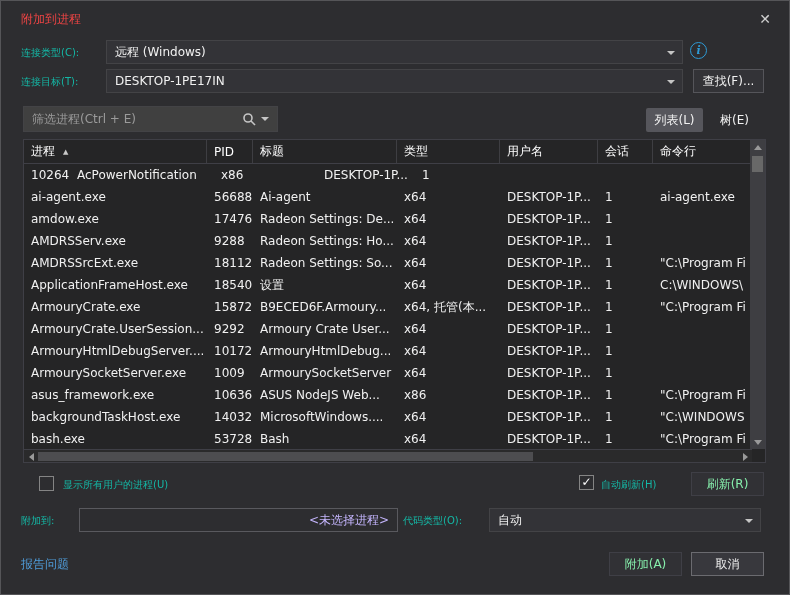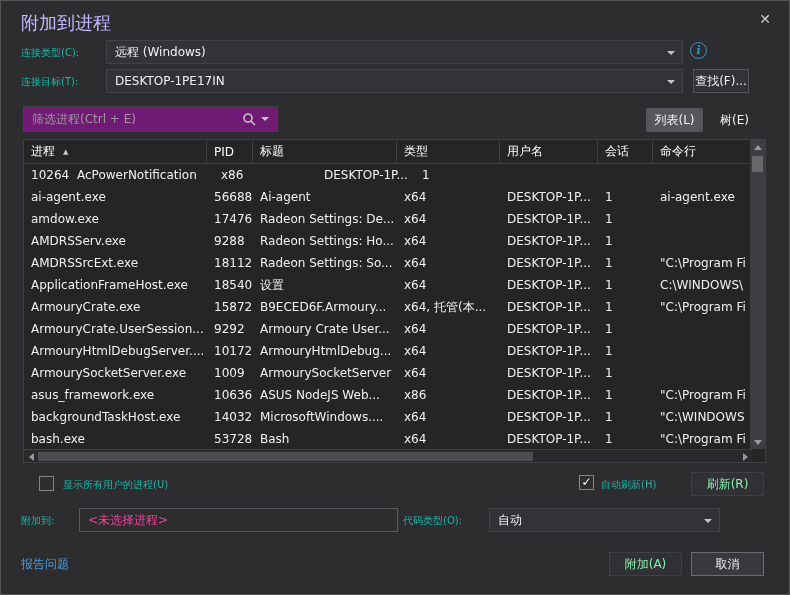--- a/index.html
+++ b/index.html
@@ -1,30 +1,30 @@
 <!DOCTYPE html>
 <html><head>
 <meta charset="utf-8">
 <style>
   html,body{margin:0;padding:0;background:#1e1e1e;}
   *{box-sizing:border-box;font-family:"DejaVu Sans","Liberation Sans",sans-serif;}
   .dialog{position:relative;width:790px;height:595px;background:#2d2d30;border:1px solid #555558;color:#f1f1f1;overflow:hidden;}
   .titlebar{position:absolute;left:0;top:0;width:100%;height:34px;}
-  .title{position:absolute;left:20px;top:10px;font-size:18px;color:#c4b5fd;}
+  .title{position:absolute;left:20px;top:10px;font-size:12px;color:#ef4444;}
   .close{position:absolute;right:14px;top:8px;font-size:14px;color:#d0d0d0;cursor:default;padding:2px 4px;}
   label,.lbl{font-size:10px;color:#14b8a6;}
   .field-label{position:absolute;left:20px;}
   .combo{position:absolute;background:#333337;border:1px solid #434346;height:24px;display:flex;align-items:center;padding:0 22px 0 8px;font-size:12px;color:#f1f1f1;}
   .combo .caret{position:absolute;right:7px;top:10px;width:0;height:0;border-left:4px solid transparent;border-right:4px solid transparent;border-top:4px solid #c5c5c5;}
   .btn{position:absolute;background:#333337;border:1px solid #55555a;color:#f1f1f1;font-size:12px;display:flex;align-items:center;justify-content:center;}
   .btn.disabled{background:#313135;border-color:#3f3f46;color:#86efac;}
   .btn.default{background:#38383d;border-color:#6b6b70;}
   .info-icon{position:absolute;left:689px;top:41px;width:17px;height:17px;border:1.5px solid #2e9bd6;border-radius:50%;color:#2e9bd6;font-size:11px;font-weight:bold;font-style:italic;display:flex;align-items:center;justify-content:center;font-family:"DejaVu Serif",serif;}
   
-  .filterbox{position:absolute;left:22px;top:105px;width:255px;height:26px;background:#701a75;border:1px solid #434346;display:flex;align-items:center;}
+  .filterbox{position:absolute;left:22px;top:105px;width:255px;height:26px;background:#404040;border:1px solid #434346;display:flex;align-items:center;}
   .filterbox .ph{flex:1;padding-left:8px;font-size:12px;color:#9b9b9b;}
   .filterbox svg{flex:none;}
   .filterbox .caret{width:0;height:0;border-left:4px solid transparent;border-right:4px solid transparent;border-top:4px solid #c5c5c5;margin:0 8px 0 5px;}
   .toggle{position:absolute;top:107px;height:24px;display:flex;align-items:center;justify-content:center;font-size:12px;color:#f1f1f1;}
   .toggle.active{background:#56565c;border-radius:2px;}
   
   .table{position:absolute;left:22px;top:138px;width:743px;height:324px;background:#252526;border:1px solid #3f3f46;}
   .thead{display:flex;height:24px;width:728px;border-bottom:1px solid #3f3f46;}
   .thead .cell{display:flex;align-items:center;border-right:1px solid #3e3e42;color:#ffffff;}
   .cell{padding:0 7px;font-size:12px;white-space:nowrap;overflow:hidden;flex:none;}
@@ -42,21 +42,21 @@
   .tri-down{width:0;height:0;border-left:4px solid transparent;border-right:4px solid transparent;border-top:5px solid #999;}
   .hscroll{position:absolute;left:0;bottom:0;width:728px;height:13px;background:#2a2a2b;border-top:1px solid #3f3f46;}
   .hthumb{position:absolute;left:14px;top:2px;width:495px;height:9px;background:#4d4d50;}
   .harrow{position:absolute;top:0;width:14px;height:13px;display:flex;align-items:center;justify-content:center;}
   .harrow.left{left:0;} .harrow.right{right:0;}
   .tri-left{width:0;height:0;border-top:4px solid transparent;border-bottom:4px solid transparent;border-right:5px solid #999;}
   .tri-right{width:0;height:0;border-top:4px solid transparent;border-bottom:4px solid transparent;border-left:5px solid #999;}
   
   .checkbox{position:absolute;width:15px;height:15px;background:#2d2d30;border:1px solid #848484;color:#ffffff;font-size:12px;line-height:13px;text-align:center;}
   
-  .textbox{position:absolute;background:#2d2d30;border:1px solid #59595e;height:24px;display:flex;align-items:center;padding:0 8px;font-size:12px;color:#ec4899;}
+  .textbox{position:absolute;background:#2d2d30;border:1px solid #59595e;height:24px;display:flex;align-items:center;padding:0 8px;font-size:12px;color:#c4b5fd;justify-content:flex-end;}
   .link{position:absolute;left:20px;top:555px;font-size:12px;color:#4f9cd9;cursor:default;}
 </style>
 </head>
 <body>
 
 <div class="dialog">
 
   <div class="titlebar">
     <span class="title">附加到进程</span>
     <span class="close">✕</span>
@@ -67,21 +67,21 @@
     <span>远程 (Windows)</span>
     <span class="caret"></span>
   </div>
   <div class="info-icon">i</div>
 
   <label class="field-label" style="top:74px;">连接目标(T):</label>
   <div class="combo" style="left:105px;top:68px;width:577px;">
     <span>DESKTOP-1PE17IN</span>
     <span class="caret"></span>
   </div>
-  <div class="btn" style="left:692px;top:68px;width:56px;height:24px;">查找(F)...</div>
+  <div class="btn" style="left:692px;top:68px;width:71px;height:24px;">查找(F)...</div>
 
   <div class="filterbox">
     <span class="ph">筛选进程(Ctrl + E)</span>
     <svg width="14" height="14" viewBox="0 0 14 14">
       <circle cx="6" cy="6" r="4" fill="none" stroke="#c5c5c5" stroke-width="1.6"></circle>
       <line x1="9" y1="9" x2="13" y2="13" stroke="#c5c5c5" stroke-width="1.6"></line>
     </svg>
     <span class="caret"></span>
   </div>
 
@@ -241,21 +241,21 @@
 
   <span class="checkbox" style="left:578px;top:474px;">✓</span>
   <label class="field-label" style="left:600px;top:477px;">自动刷新(H)</label>
   <div class="btn disabled" style="left:690px;top:471px;width:73px;height:24px;">刷新(R)</div>
 
   <label class="field-label" style="left:20px;top:513px;">附加到:</label>
   <div class="textbox" style="left:78px;top:507px;width:319px;">
     <span>&lt;未选择进程&gt;</span>
   </div>
   <label class="field-label" style="left:402px;top:513px;">代码类型(O):</label>
-  <div class="combo" style="left:488px;top:507px;width:231px;">
+  <div class="combo" style="left:488px;top:507px;width:272px;">
     <span>自动</span>
     <span class="caret"></span>
   </div>
 
   <span class="link">报告问题</span>
   <div class="btn disabled" style="left:608px;top:551px;width:73px;height:24px;">附加(A)</div>
   <div class="btn default" style="left:690px;top:551px;width:73px;height:24px;">取消</div>
 
 </div>
 

